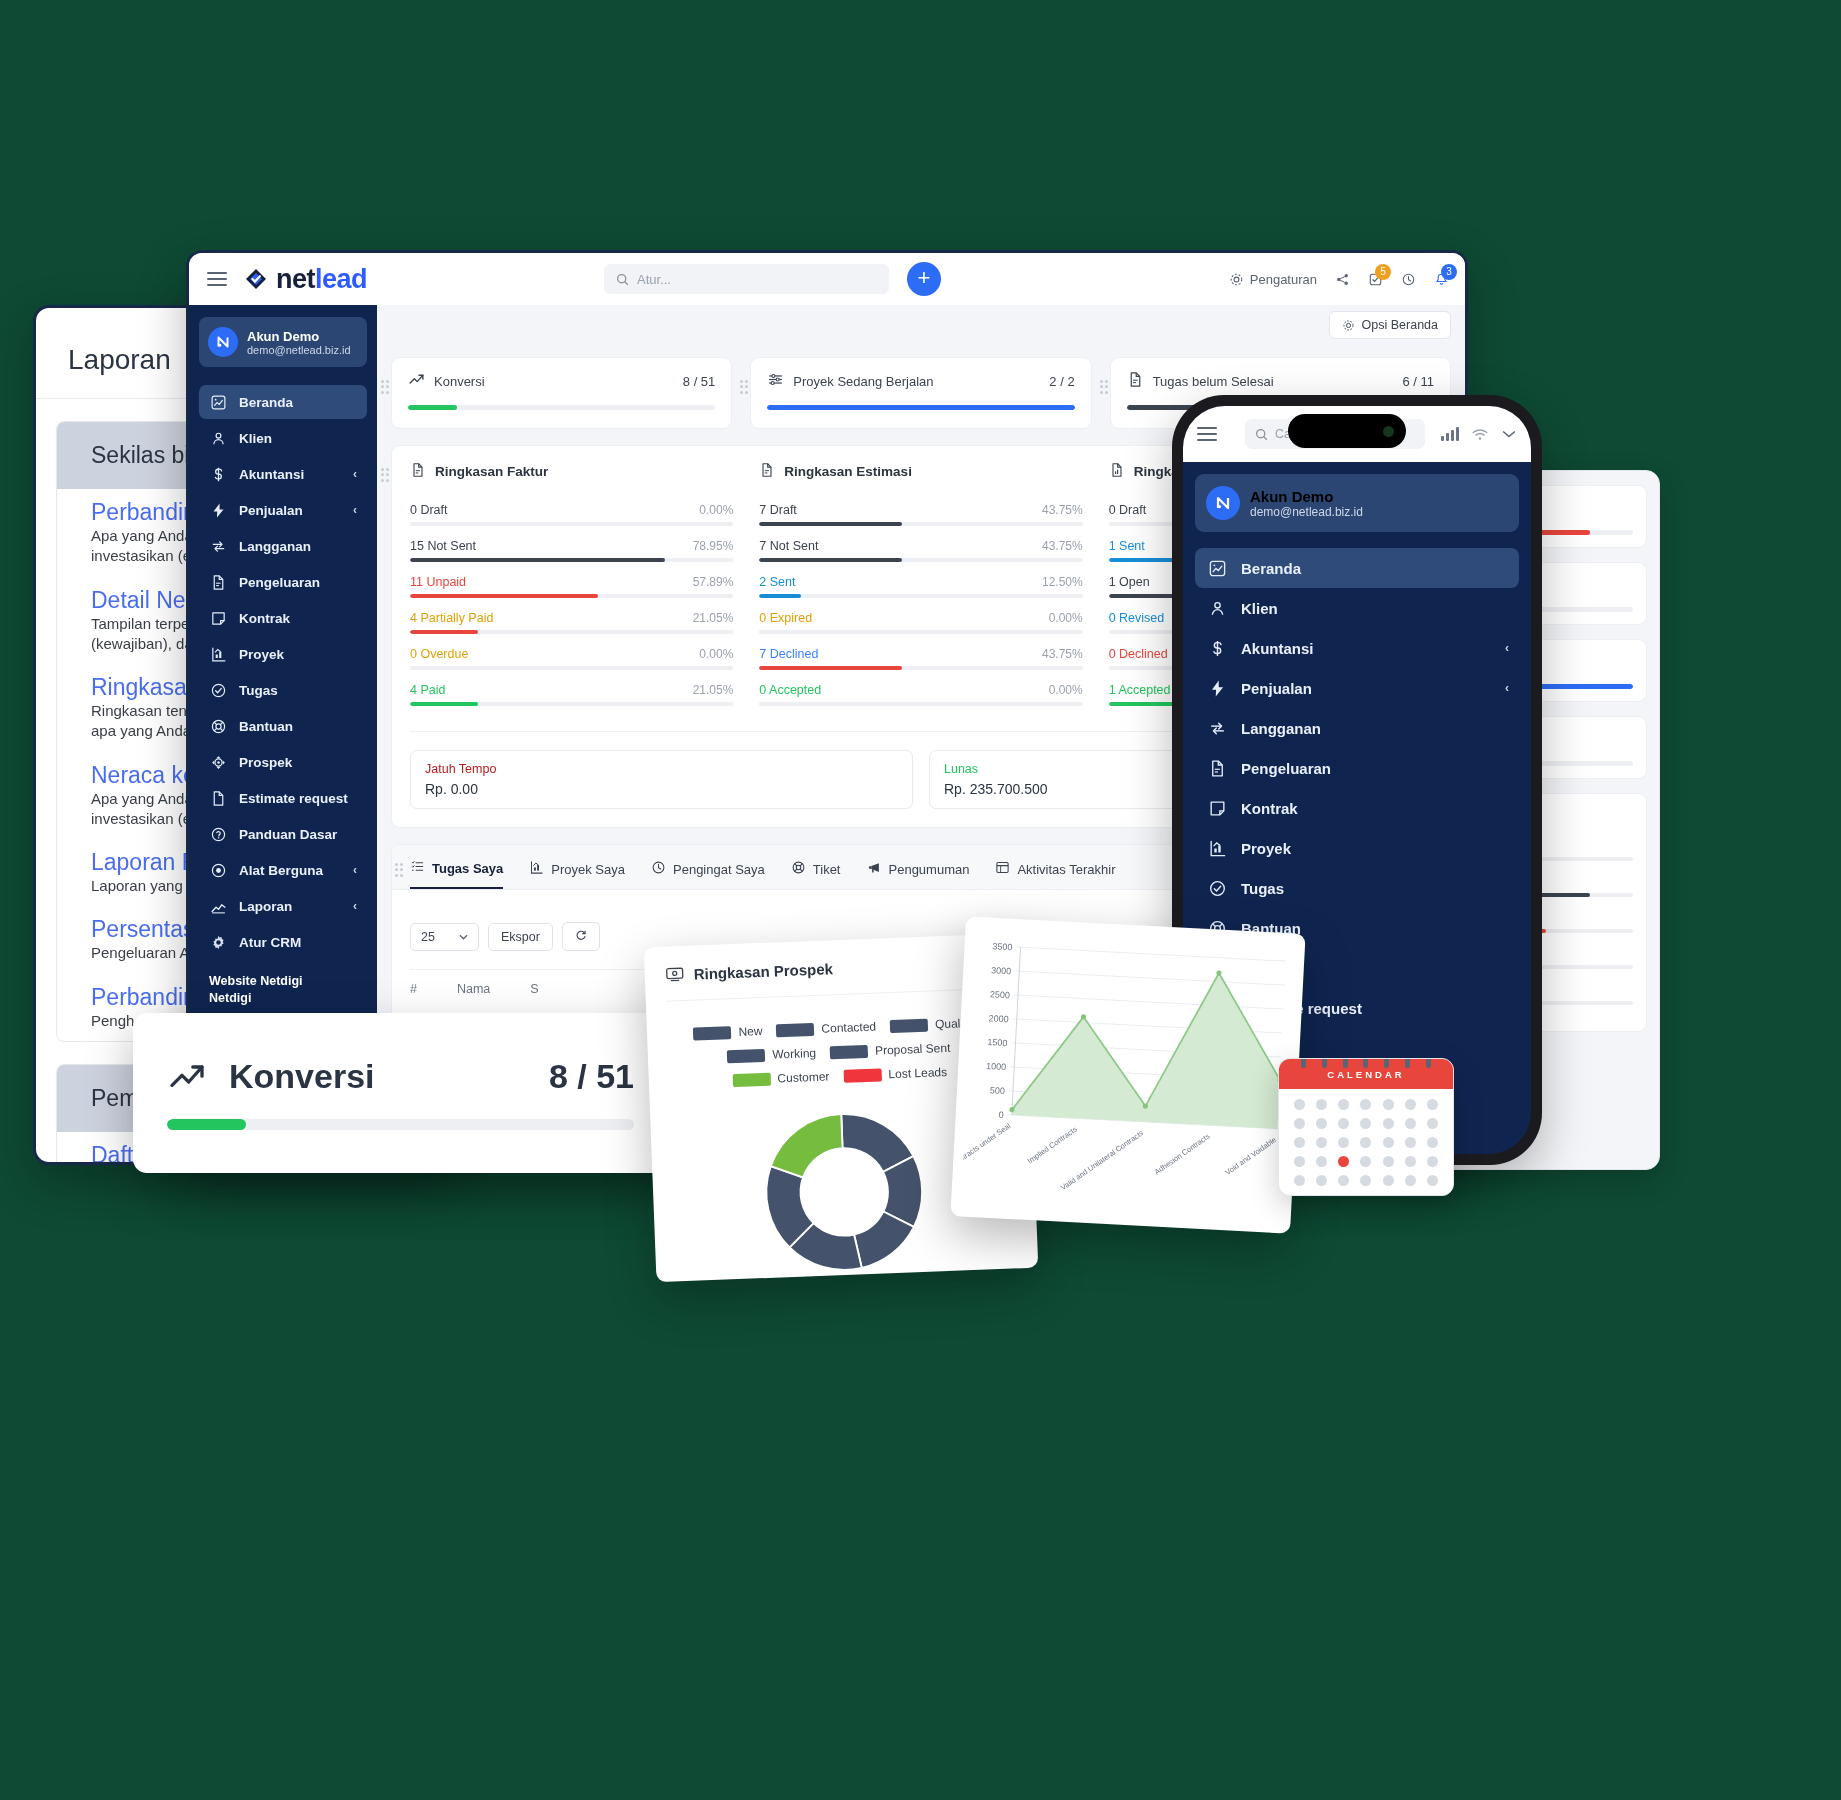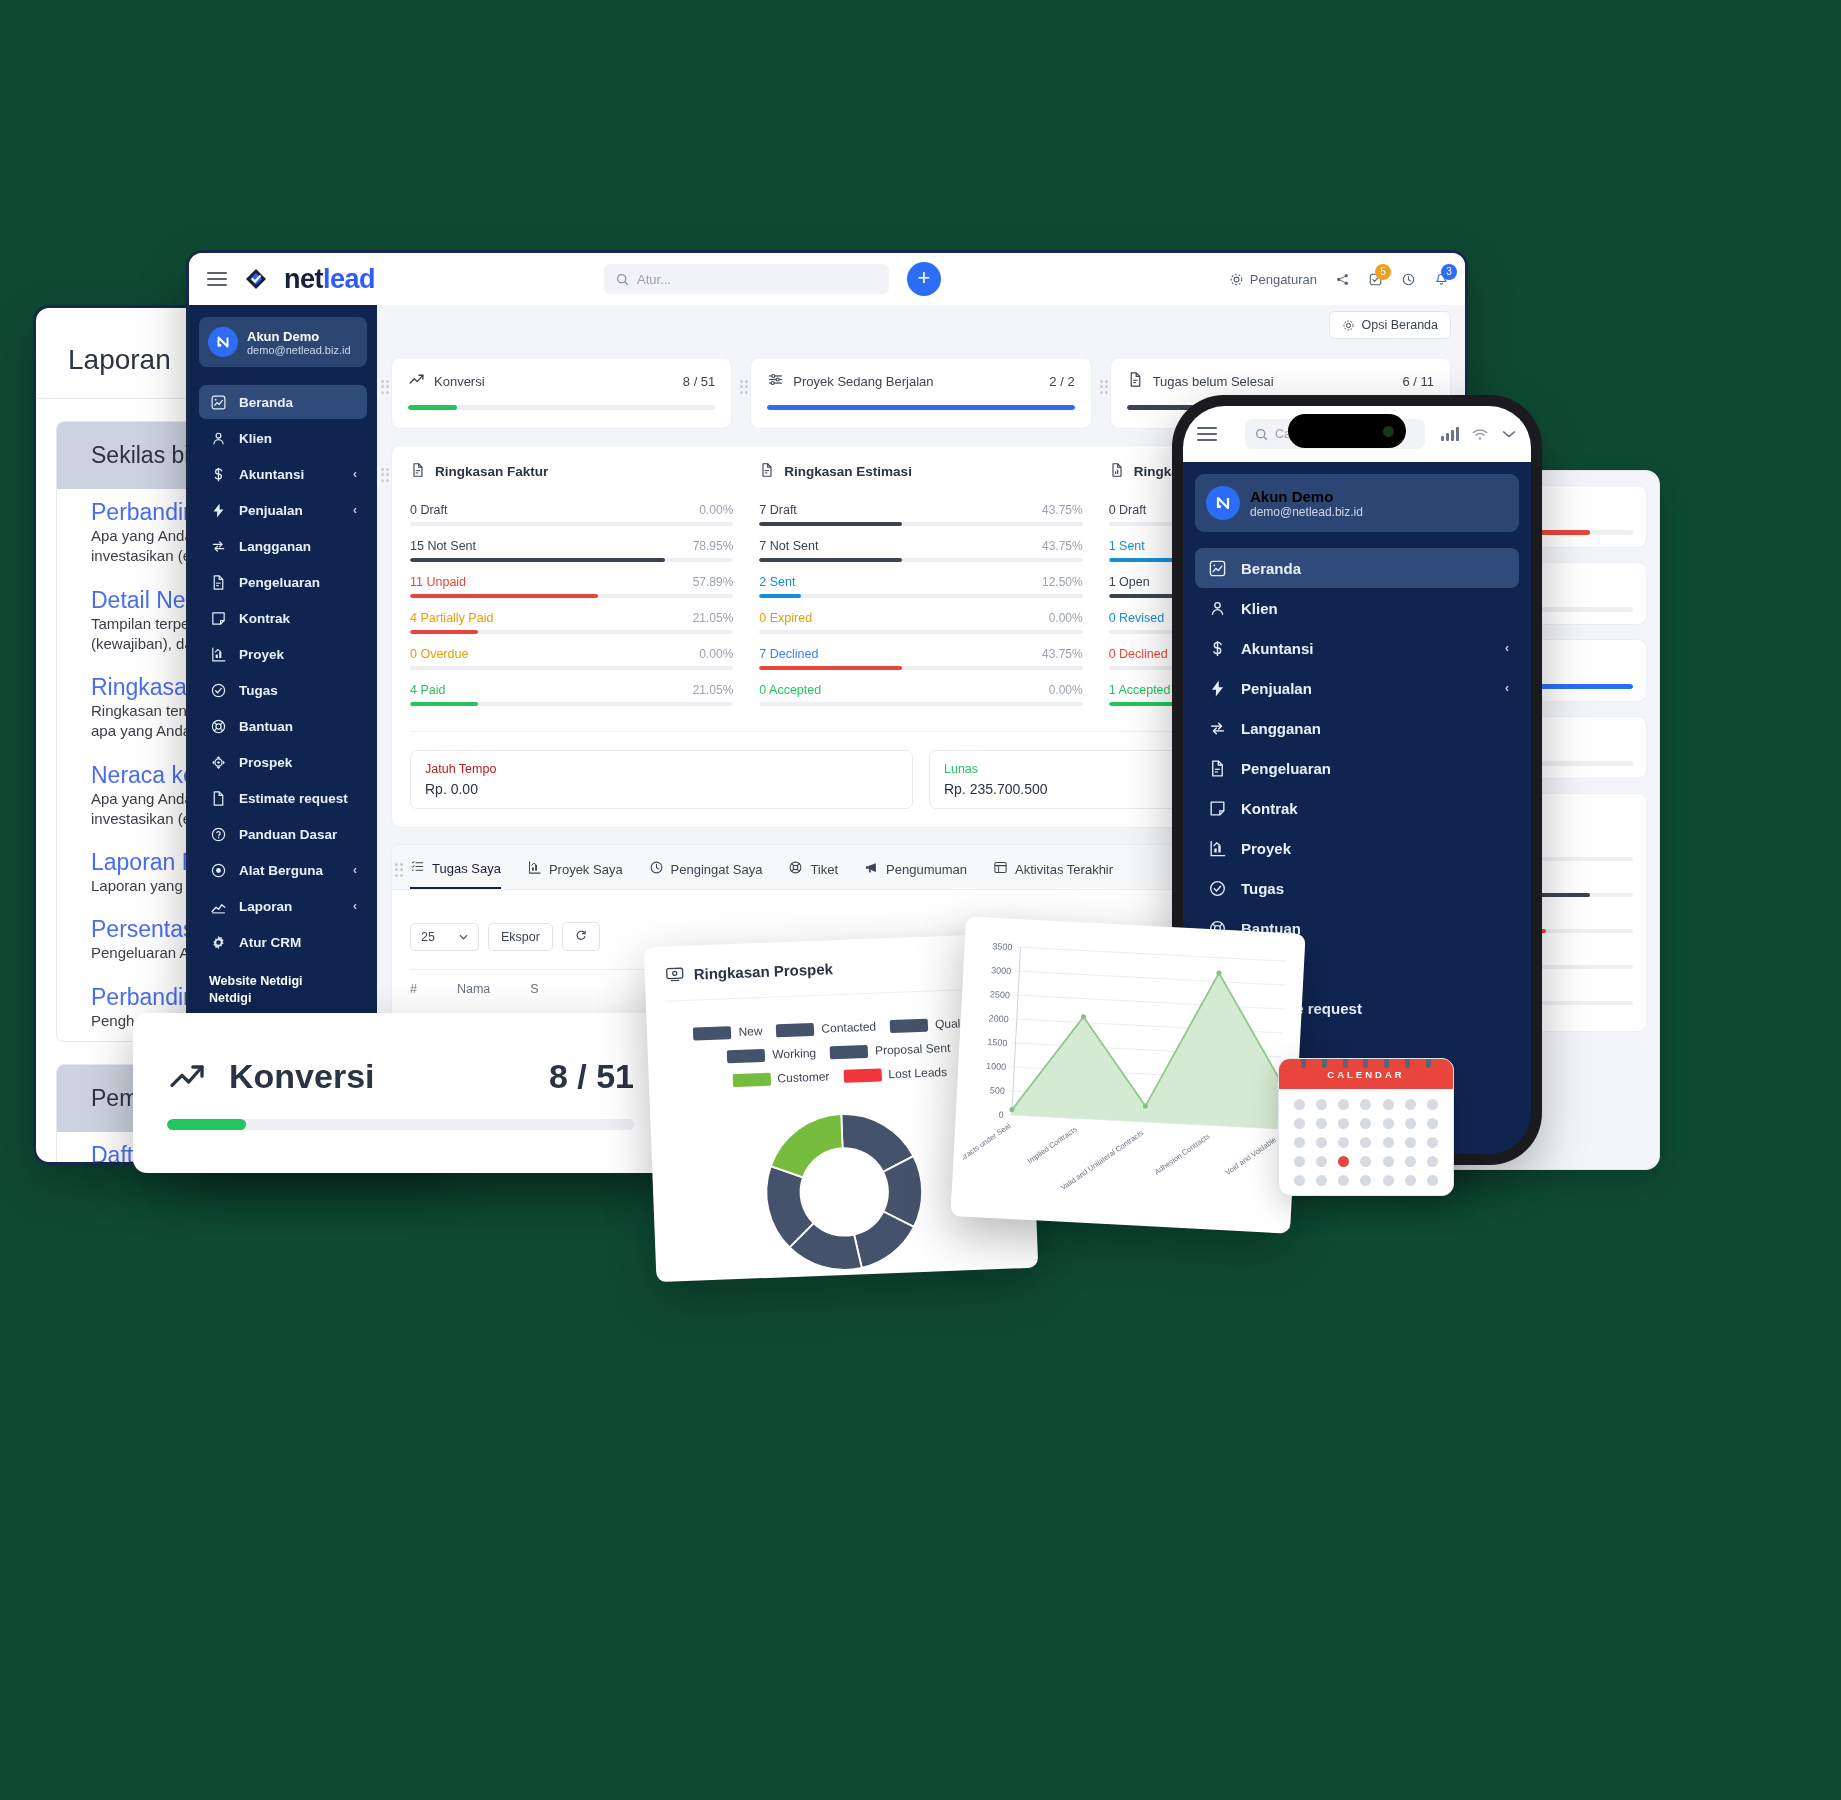--- a/index.html
+++ b/index.html
@@ -43,21 +43,21 @@
     background: #f3f5f8; border-radius: 16px;
     border: 3px solid #17294a;
     overflow: hidden;
   }
   #topbar {
     height: 52px; background:#fff; display:flex; align-items:center;
     padding: 0 18px; position: relative;
   }
   .hamburger { width:20px; height:14px; margin-right:16px; display:flex; flex-direction:column; justify-content:space-between;}
   .hamburger i { display:block; height:2px; background:#5b6473; border-radius:2px;}
-  .brand { display:flex; align-items:center; gap:15px; }
+  .brand { display:flex; align-items:center; gap:7px; }
   .brand-mark { width:26px; height:26px; position:relative; }
   .brand-text { font-size:27px; font-weight:bold; letter-spacing:-0.5px; }
   .brand-text .b1 { color:#16203a; }
   .brand-text .b2 { color:#2d5bff; }
   .searchbox {
     position:absolute; left:415px; top:11px; width:285px; height:30px;
     background:#f1f3f6; border-radius:6px; display:flex; align-items:center; gap:8px; padding:0 12px;
   }
   .searchbox span.ph { color:#9aa2ae; font-size:13px; }
   .plus-btn {
@@ -128,21 +128,21 @@
   .money-row { display:flex; gap:16px; margin-top:12px; border-top:1px solid #eef0f4; padding-top:18px; }
   .money {
     flex:1; border:1px solid #e7eaef; border-radius:7px; padding:11px 14px;
   }
   .money .m-lbl { font-size:12.5px; }
   .money .m-val { font-size:14px; color:#2b3442; margin-top:5px; }
 
   .tabs-card { margin-top:16px; background:#fff; border-radius:9px; border:1px solid #eceff3; position:relative; height: 230px; overflow:hidden;}
   .tabs-head { display:flex; gap:26px; padding: 14px 18px 0 18px; background:#f7f8fa; border-bottom:1px solid #eceff3; }
   .tab { display:flex; align-items:center; gap:7px; font-size:13px; color:#3c4450; padding-bottom:10px; white-space:nowrap; }
-  .tab.active { color:#17203a; font-weight:normal; border-bottom:2px solid #17203a; }
+  .tab.active { color:#17203a; font-weight:bold; border-bottom:2px solid #17203a; }
   .tabs-body { padding: 16px 18px; }
   .lihat { color:#4a6df0; font-size:13.5px; }
   .tool-row { display:flex; gap:9px; margin-top:16px; align-items:center; }
   .sel { border:1px solid #dfe3e9; border-radius:5px; padding:6px 10px; font-size:12.5px; color:#3c4450; display:flex; gap:24px; align-items:center;}
   .btn-o { border:1px solid #dfe3e9; border-radius:5px; padding:6px 12px; font-size:12.5px; color:#3c4450; }
   .th-row { display:flex; gap:40px; margin-top:18px; border-top:1px solid #eef0f4; padding-top:12px; font-size:12.5px; color:#6b7483;}
 
   
   .right-panel {
     position:absolute; right:-8px; top:190px; width:230px; background:#fff;

